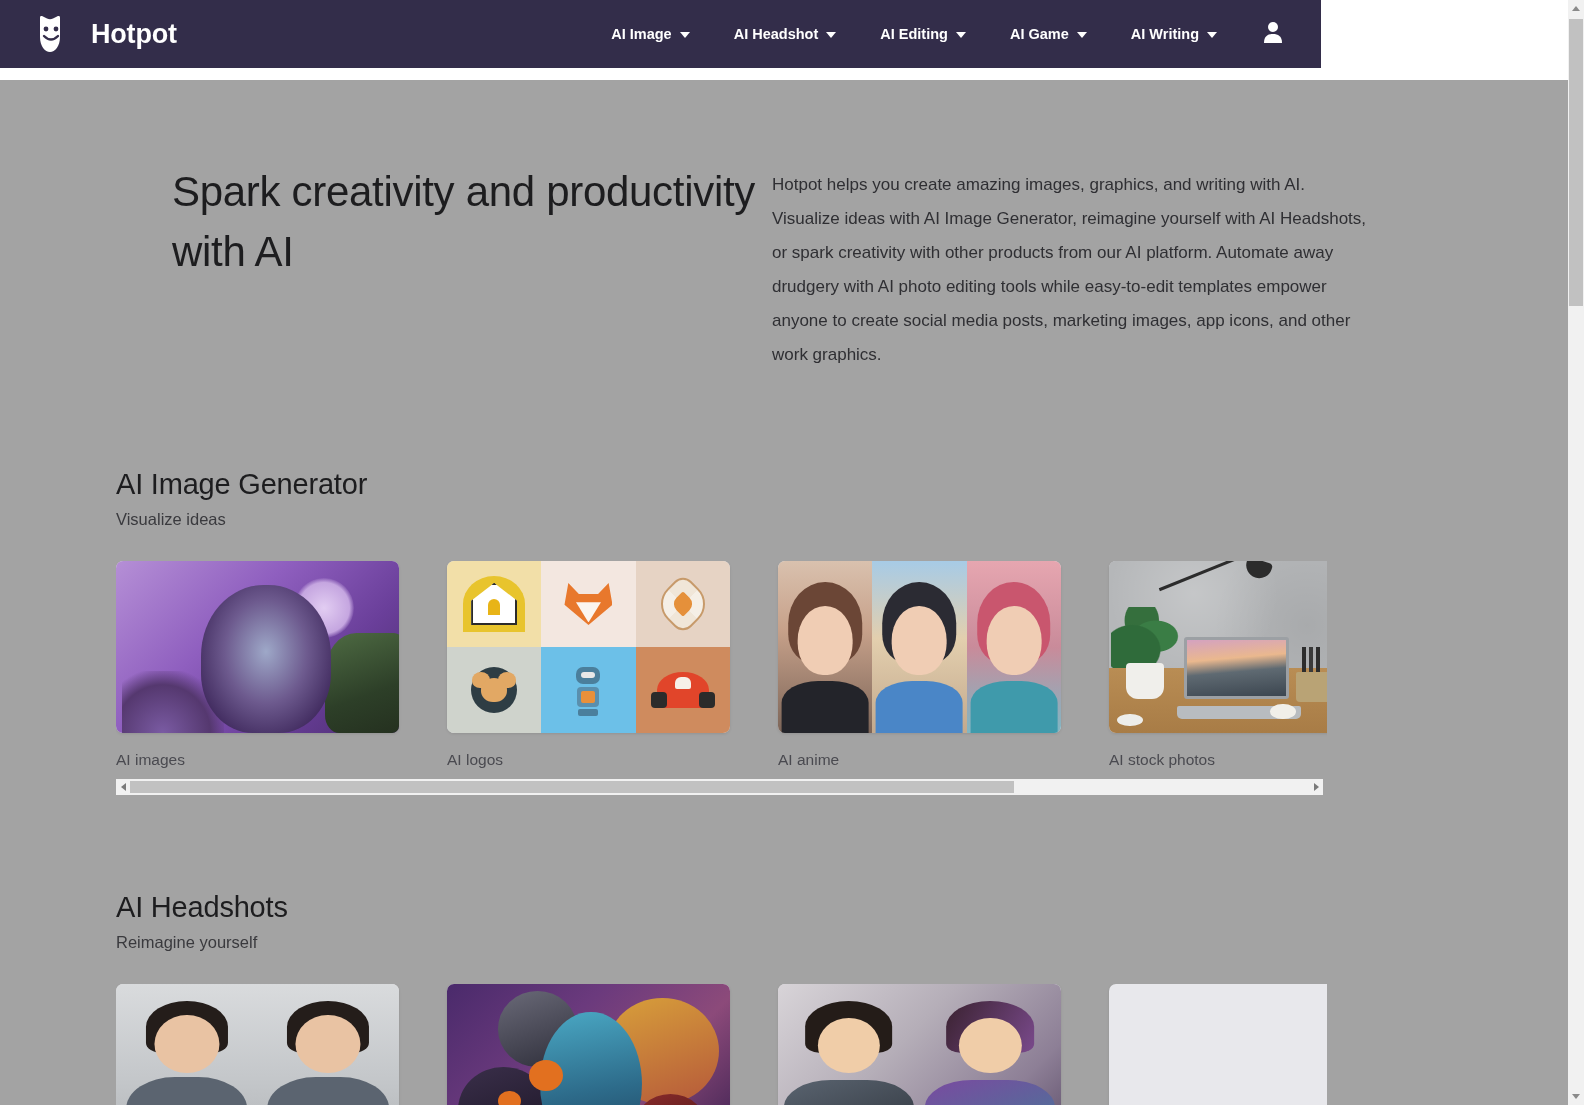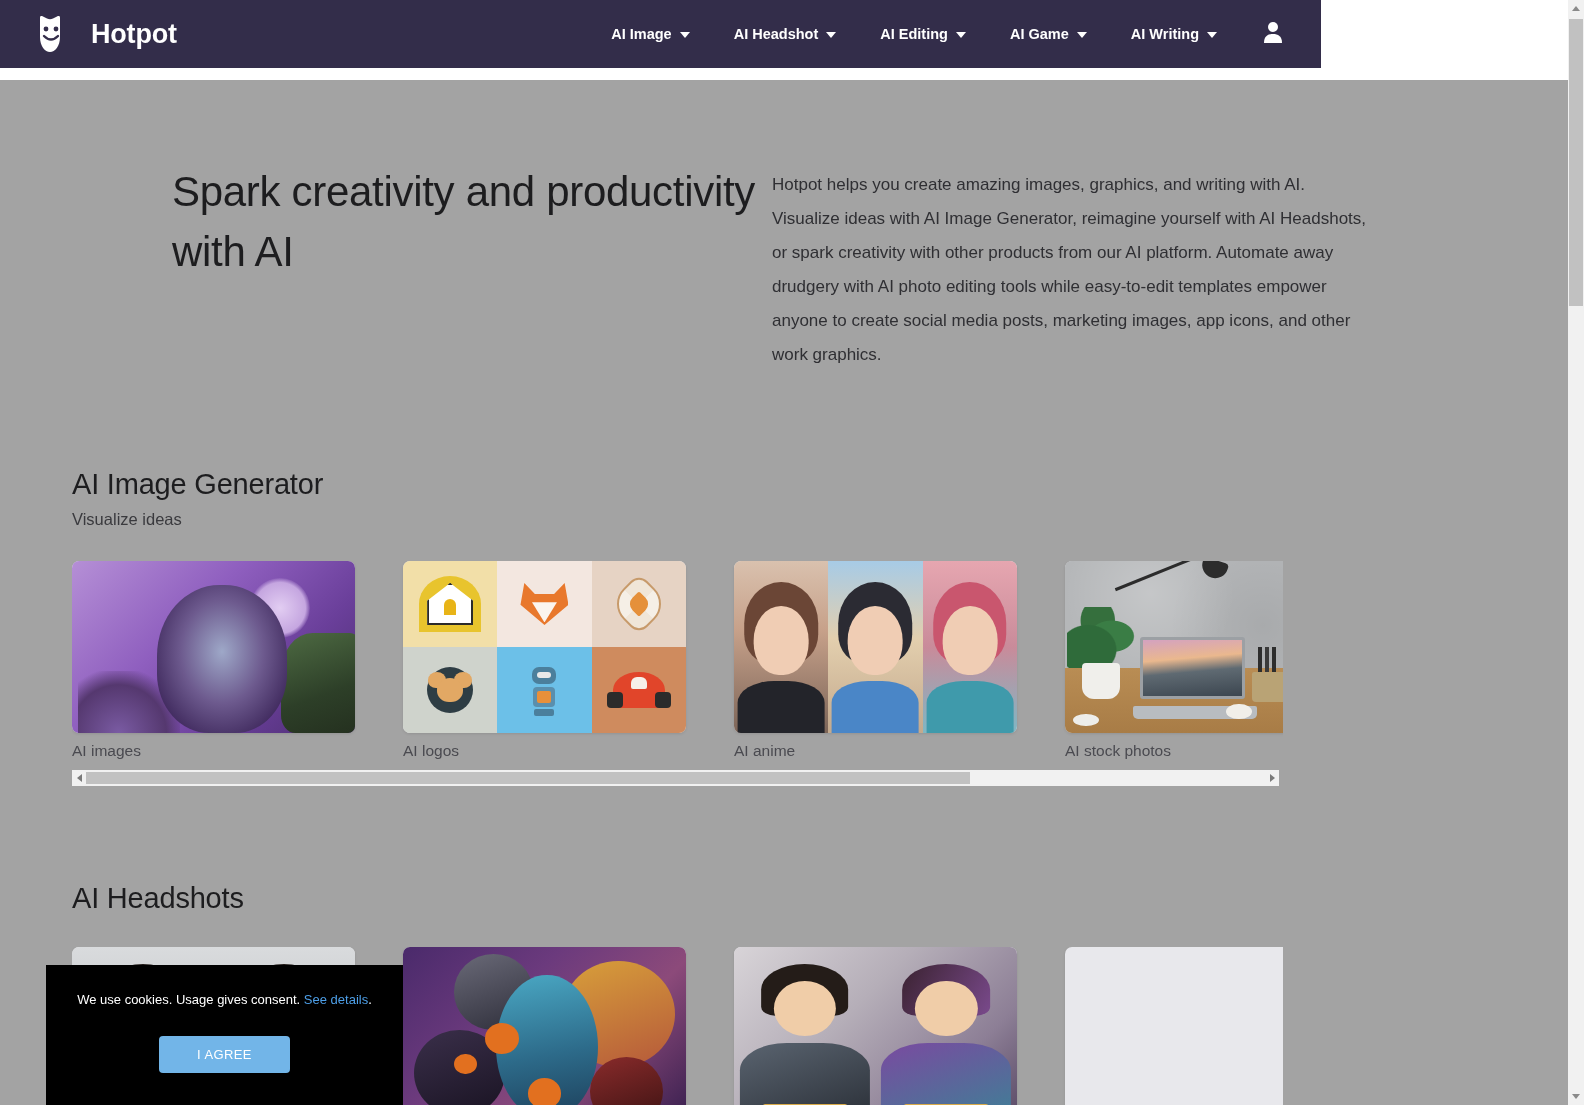--- a/index.html
+++ b/index.html
@@ -67,21 +67,21 @@
   .hero-title {
     font-size: 42px; font-weight: normal; color: #1d1d1f;
     line-height: 1.42; letter-spacing: -0.3px;
   }
   .hero-right { flex: 1; padding-top: 6px; max-width: 600px; }
   .hero-desc {
     font-size: 17px; color: #2f2f33; line-height: 2.0;
   }
 
   
-  .section { padding: 0 0 0 72px; margin-top: 96px; }
+  .section { padding: 0 0 0 116px; margin-top: 96px; }
   .section-title {
     font-size: 29px; color: #1d1d1f; font-weight: normal;
     letter-spacing: -0.2px;
   }
   .section-sub {
     font-size: 16.5px; color: #3a3a3e; margin-top: 9px;
   }
 
   .carousel-wrap { margin-top: 32px; position: relative; width: 1211px; }
   .carousel {
@@ -90,21 +90,21 @@
   }
   .card { width: 283px; flex: none; }
   .card-img {
     width: 283px; height: 172px;
     border-radius: 7px; overflow: hidden;
     position: relative;
     background: #e8e8ec;
     box-shadow: 0 1px 3px rgba(0,0,0,0.10);
   }
   .card-label {
-    margin-top: 9px;
+    margin-top: 18px;
     font-size: 15.5px; color: #4a4a50;
   }
 
   
   .hscroll {
     margin-top: 10px;
     width: 1207px; height: 16px;
     display: flex; align-items: center;
     background: #f1f1f1;
     position: relative;
@@ -516,20 +516,21 @@
             </div>
             <div class="hs-arrow-r">
                 <div class="tri-r"></div>
               </div>
           </div>
         </div>
       </div>
 
       <div class="section">
         <h2 class="section-title">AI Headshots</h2>
+        <div class="section-sub">Reimagine yourself</div>
 
         <div class="carousel-wrap">
           <div class="carousel">
 
             <div class="card">
               <div class="card-img">
                 <div class="art art-pro">
                   <div class="pro-p">
                       <div class="phair"></div>
                       <div class="pface"></div>
@@ -599,26 +600,20 @@
 
             </div>
 
           </div>
         </div>
       </div>
 
     </div>
   </div>
 
-  <div class="cookie">
-    <div class="cookie-text">
-      <span>We use cookies. Usage gives consent. </span><a class="cookie-link">See details</a><span>.</span>
-    </div>
-    <button class="cookie-btn">I AGREE</button>
-  </div>
 
   <div class="vscroll">
     <div class="vs-up">
         <div class="vtri-u"></div>
       </div>
     <div class="vs-thumb"></div>
     <div class="vs-down" style="position:absolute;bottom:0;left:0;">
         <div class="vtri-d"></div>
       </div>
   </div>

